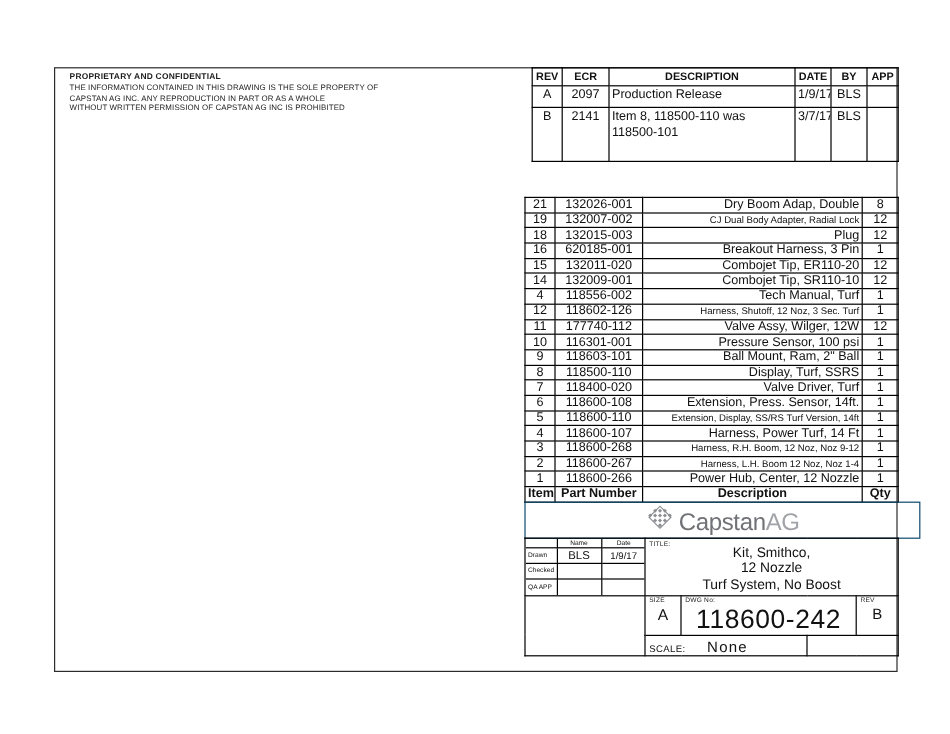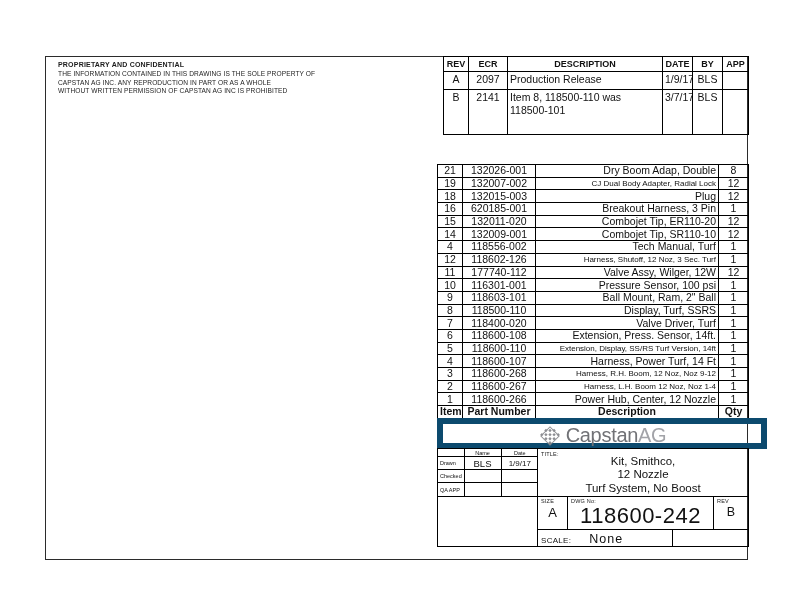--- a/index.html
+++ b/index.html
@@ -33,22 +33,22 @@
   #rightcol { position:absolute; left:437px; top:164px; width:330px; }
 
   #bomtbl { width:311px; }
   #bomtbl td { height:12.7px; font-size:10.5px; line-height:11px; padding:0 2px; vertical-align:middle; }
   #bomtbl td.c { text-align:center; }
   #bomtbl td.desc { text-align:right; padding-left:3px;margin-top:44px; }
   #bomtbl td.sm { font-size:8px; }
   #bomtbl tr.hdr td { font-weight:bold; text-align:center; font-size:10.5px; }
 
   
-  #logobox { margin-top:-1px; height:31px; border:6px solid #0c4a6e;
-             display:flex; align-items:flex-start; justify-content:center; gap:4px; }
+  #logobox { margin-top:-1px; height:31px; border:1px solid #0c4a6e;
+             display:flex; align-items:flex-end; justify-content:center; gap:4px; }
   #logobox .brand { font-size:20px; letter-spacing:-0.3px; color:#717276; }
   #logobox .brand .ag { color:#a2a3a8; }
 
   
   #ttable { width:311px; margin-top:-1px; }
   #ttable td { vertical-align:top; position:relative; }
   .tinylbl { font-size:5.5px; color:#222; letter-spacing:.2px; }
   #apprHolder { padding:0; }
   #apprtbl { width:100%; height:47px; }
   #apprtbl td, #apprtbl th { border:0; border-right:1px solid #000; border-bottom:1px solid #000;

